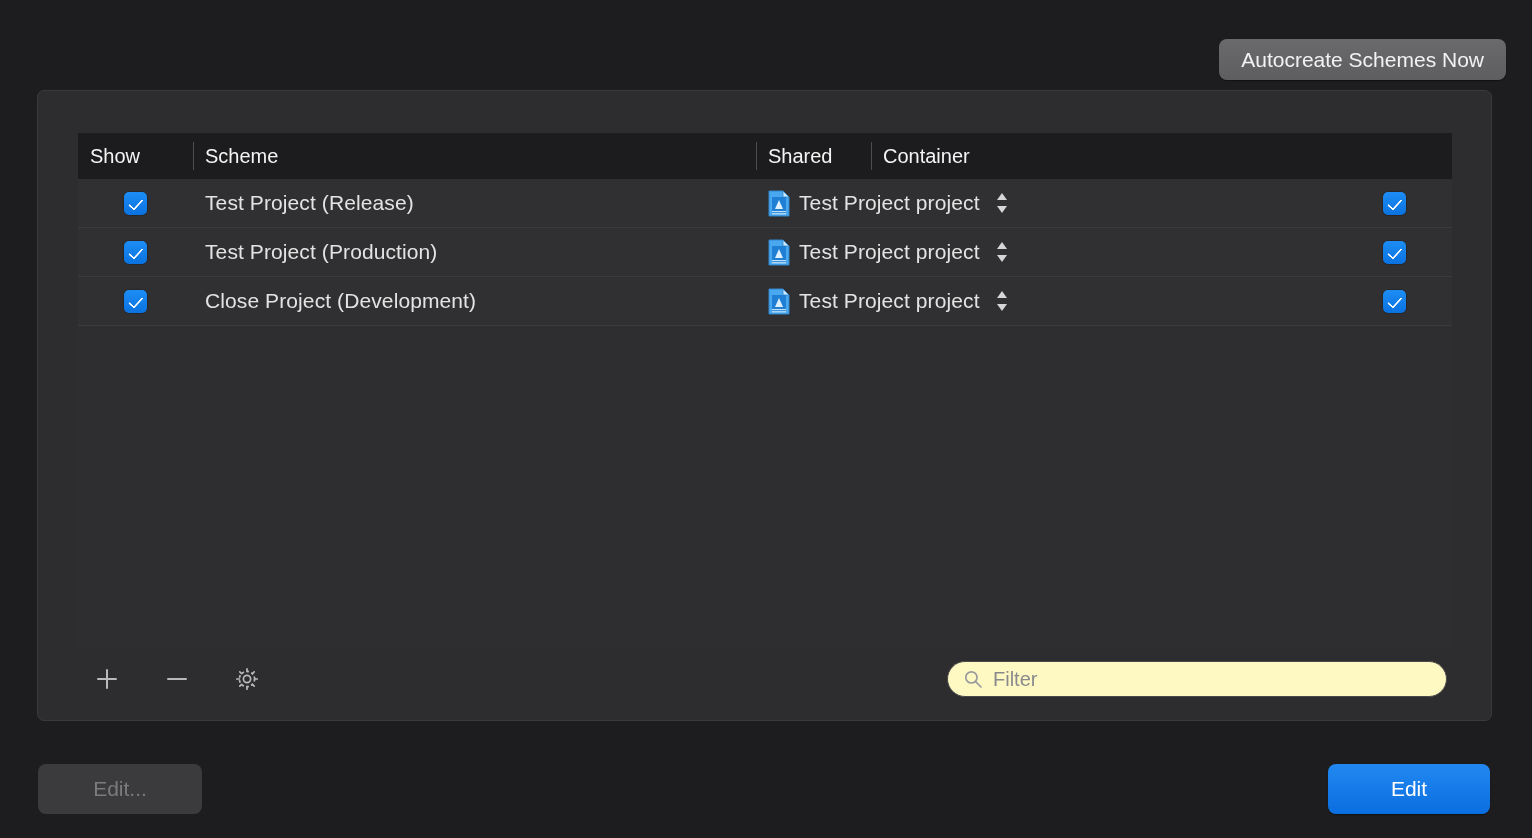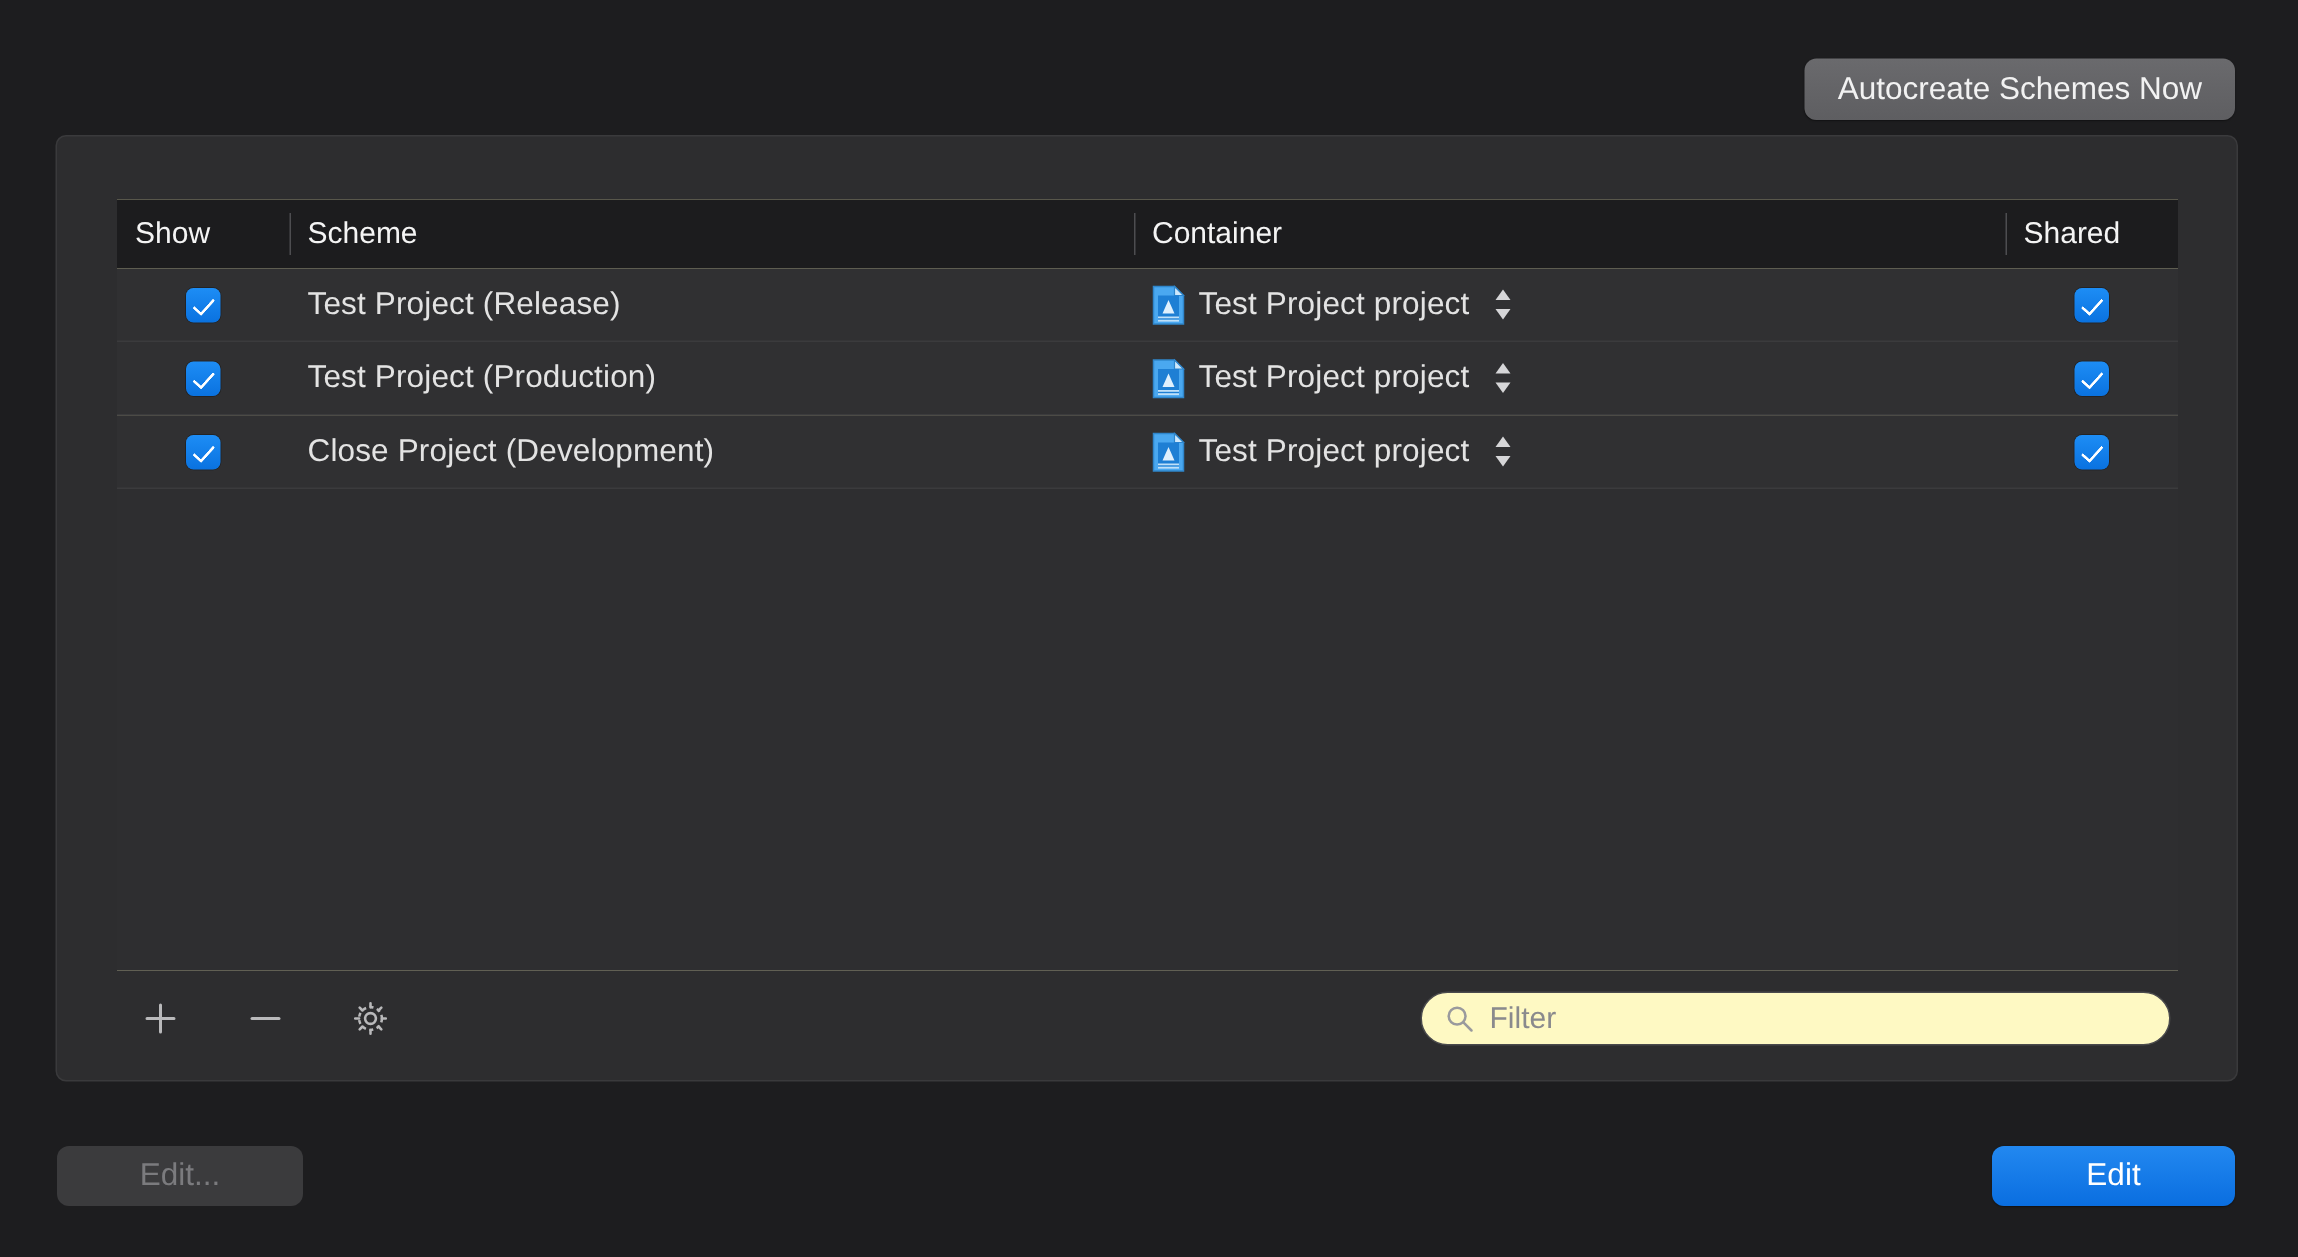--- a/index.html
+++ b/index.html
@@ -53,21 +53,21 @@
     border-radius: 1px;
   }
   .autocreate-label {
     font-size: 22px;
     color: #e9e9e9;
     letter-spacing: .1px;
     white-space: nowrap;
   }
   .autocreate-now-btn {
     position: absolute;
-    right: 42px;
+    right: 26px;
     top: 39px;
     height: 41px;
     padding: 0 22px;
     border-radius: 8px;
     background: linear-gradient(180deg, #6a6a6d 0%, #5e5e61 100%);
     border: none;
     box-shadow: 0 0.5px 1px rgba(0,0,0,.4);
     color: #f2f2f2;
     font-family: "Liberation Sans", sans-serif;
     font-size: 21px;
@@ -215,21 +215,21 @@
   }
   .filter-placeholder {
     font-size: 20px;
     color: #8a8a8d;
     white-space: nowrap;
   }
 
   
   .footer-btn {
     position: absolute;
-    height: 40px;
+    height: 50px;
     border-radius: 8px;
     border: none;
     font-family: "Liberation Sans", sans-serif;
     font-size: 21px;
     line-height: 40px;
     padding: 0 24px;
     box-sizing: border-box;
     white-space: nowrap;
     cursor: default;
   }
@@ -258,22 +258,22 @@
   <button class="autocreate-now-btn">Autocreate Schemes Now</button>
 </div>
 
 <div class="panel">
 
   <div class="table">
 
     <div class="thead">
       <div class="th col-show">Show</div>
       <div class="th col-scheme sep">Scheme</div>
+      <div class="th col-shared sep">Shared</div>
       <div class="th col-container sep">Container</div>
-      <div class="th col-shared sep">Shared</div>
     </div>
 
     <div class="trow">
       <div class="cell cell-show">
         <div class="chk"></div>
       </div>
       <div class="cell cell-scheme">
         <span class="row-text">Test Project (Release)</span>
       </div>
       <div class="cell cell-container">

